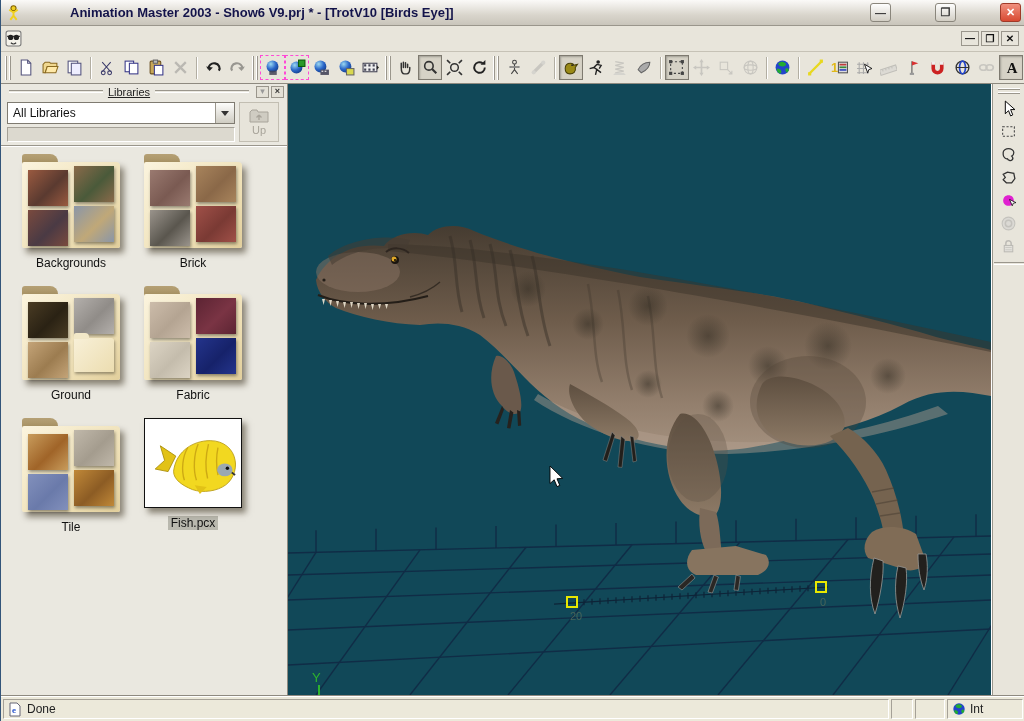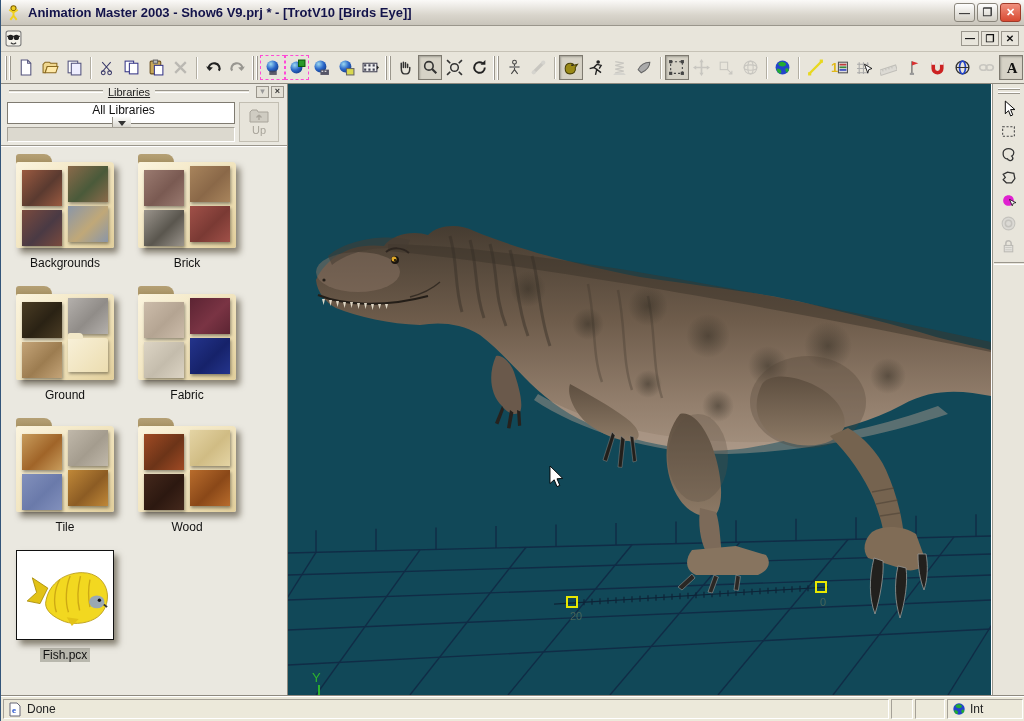--- a/index.html
+++ b/index.html
@@ -3,21 +3,21 @@
 <meta charset="utf-8">
 <style>
   html,body{margin:0;padding:0;background:#555;}
   *{box-sizing:border-box;}
   .screen{position:relative;width:1024px;height:721px;overflow:hidden;
     font-family:"Liberation Sans",sans-serif;background:#e6e3da;color:#111;
     border-left:1px solid #33557a;}
   
   .titlebar{position:absolute;left:0;top:0;width:1024px;height:26px;
     background:linear-gradient(#fbfaf8,#d9d5cc 60%,#c9c5bb);
-    border-bottom:1px solid #9a968c;display:flex;align-items:center;padding:0 4px;}
+    border-bottom:1px solid #9a968c;display:flex;align-items:center;padding:0 4px;gap:42px;}
   .title-text{flex:1;font-size:13px;font-weight:bold;color:#13134a;margin-left:6px;
     white-space:nowrap;overflow:hidden;}
   .cap-btn{width:21px;height:19px;margin-left:2px;border-radius:3px;
     border:1px solid #8a867c;background:linear-gradient(#fefefe,#d2cec4);
     display:flex;align-items:center;justify-content:center;font-size:11px;
     font-weight:bold;color:#3a3a3a;cursor:default;}
   .cap-btn.close{background:linear-gradient(#f0907e,#d84a32);color:#fff;border-color:#a03a28;}
   
   .menubar{position:absolute;left:0;top:26px;width:1024px;height:26px;
     background:#e8e5db;border-bottom:1px solid #c6c2b6;display:flex;align-items:center;padding:0 4px;}
@@ -43,33 +43,33 @@
   
   .libpanel{width:287px;height:611px;background:#eae8e0;border-right:1px solid #8e8a80;
     display:flex;flex-direction:column;}
   .lib-header{height:15px;display:flex;align-items:center;padding:1px 3px;}
   .lib-rule{flex:1;height:3px;border-top:1px solid #9a968c;border-bottom:1px solid #fff;margin:0 5px;}
   .lib-title{font-size:11px;color:#222;text-decoration:underline;}
   .hdr-btn{width:13px;height:12px;border:1px solid #9a968c;background:#e4e1d7;margin-left:2px;
     display:flex;align-items:center;justify-content:center;font-size:9px;line-height:1;color:#333;}
   .lib-controls{position:relative;height:46px;}
   .combo{position:absolute;left:6px;top:3px;width:228px;height:22px;background:#fff;
-    border:1px solid #7f7b71;display:flex;align-items:center;flex-direction:column;}
+    border:1px solid #7f7b71;display:flex;align-items:center;}
   .combo-value{flex:1;font-size:12px;padding-left:5px;}
   .combo-arrow{width:19px;height:20px;background:linear-gradient(#fdfdfb,#cfccc2);
     border-left:1px solid #9a968c;display:flex;align-items:center;justify-content:center;}
   .combo-arrow::after{content:"";border:4px solid transparent;border-top:5px solid #333;margin-top:4px;}
   .up-btn{position:absolute;right:8px;top:3px;width:40px;height:40px;border:1px solid #c2beb2;
     background:#e7e4da;display:flex;flex-direction:column;align-items:center;justify-content:center;
     color:#a8a49a;font-size:11px;}
   .path-bar{position:absolute;left:6px;top:28px;width:228px;height:15px;background:#dcd9cf;
     border:1px solid #a5a197;border-right-color:#fff;border-bottom-color:#fff;}
   .lib-list{flex:1;border-top:1px solid #9a968c;box-shadow:inset 0 1px 0 #fff;
     display:grid;grid-template-columns:116px 116px;grid-auto-rows:132px;
-    padding:8px 4px 0 8px;column-gap:6px;}
+    padding:8px 4px 0 14px;column-gap:6px;}
   .lib-item{display:flex;flex-direction:column;align-items:center;width:112px;}
   .folder{position:relative;width:98px;height:94px;}
   .folder-tab{position:absolute;left:0;top:0;width:36px;height:15px;border-radius:3px 8px 0 0;
     background:linear-gradient(#b5a075,#a08a58);}
   .folder-body{position:absolute;left:0;top:8px;width:98px;height:86px;border-radius:2px 4px 2px 2px;
     background:linear-gradient(135deg,#fbf4de,#eedfb4 70%,#e2cf9c);
     box-shadow:4px 5px 6px rgba(40,30,10,.5);}
   .thumb{position:absolute;width:40px;height:36px;box-shadow:1px 2px 3px rgba(0,0,0,.4);}
   .subfolder{position:absolute;width:40px;height:34px;background:linear-gradient(135deg,#f8f0d8,#ecddb0);
     border-radius:1px 3px 1px 1px;box-shadow:1px 2px 3px rgba(0,0,0,.35);}
@@ -621,31 +621,20 @@
               <div class="folder-tab"></div>
               <div class="folder-body"></div>
               <div class="thumb" style="background: linear-gradient(135deg, rgb(200, 156, 92), rgb(160, 100, 40) 55%, rgb(200, 156, 92)); left: 6px; top: 16px;"></div>
               <div class="thumb" style="background: linear-gradient(135deg, rgb(192, 184, 170), rgb(164, 156, 142) 55%, rgb(192, 184, 170)); left: 52px; top: 12px;"></div>
               <div class="thumb" style="background: linear-gradient(135deg, rgb(130, 144, 188), rgb(106, 122, 170) 55%, rgb(130, 144, 188)); left: 6px; top: 56px;"></div>
               <div class="thumb" style="background: linear-gradient(135deg, rgb(192, 136, 56), rgb(140, 92, 36) 55%, rgb(192, 136, 56)); left: 52px; top: 52px;"></div>
             </div>
             <div class="lib-label">Tile</div>
           </div>
           <div class="lib-item">
-            <div class="folder">
-              <div class="folder-tab"></div>
-              <div class="folder-body"></div>
-              <div class="thumb" style="background: linear-gradient(135deg, rgb(160, 74, 36), rgb(108, 52, 24) 55%, rgb(160, 74, 36)); left: 6px; top: 16px;"></div>
-              <div class="thumb" style="background: linear-gradient(135deg, rgb(228, 212, 164), rgb(208, 188, 132) 55%, rgb(228, 212, 164)); left: 52px; top: 12px;"></div>
-              <div class="thumb" style="background: linear-gradient(135deg, rgb(68, 40, 28), rgb(44, 24, 16) 55%, rgb(68, 40, 28)); left: 6px; top: 56px;"></div>
-              <div class="thumb" style="background: linear-gradient(135deg, rgb(184, 108, 44), rgb(138, 72, 24) 55%, rgb(184, 108, 44)); left: 52px; top: 52px;"></div>
-            </div>
-            <div class="lib-label">Wood</div>
-          </div>
-          <div class="lib-item">
             <div class="fishframe">
               <svg width="86" height="76" viewBox="0 0 100 88">
                 <path d="M30 36L12 24l5 17-11 10 15 3z" fill="#e2c216" stroke="#a88c08"></path>
                 <path d="M28 50c4-20 22-32 42-32 16 0 27 10 29 23 2 11-3 25-15 31-11 6-28 7-39 1C34 68 25 60 28 50z" fill="#f2d820" stroke="#b89a10"></path>
                 <path d="M44 26c-6 10-8 26-4 38M56 22c-5 12-6 30-2 42M68 22c-3 12-4 28-1 40M79 26c-2 10-2 22 0 32" stroke="#cda914" fill="none" stroke-width="1.6"></path>
                 <path d="M52 70l6 10 8-8z" fill="#e2c216"></path>
                 <ellipse cx="87" cy="52" rx="9" ry="7.5" fill="#9aa8b2"></ellipse>
                 <circle cx="90" cy="50" r="2" fill="#111"></circle>
                 <path d="M95 55l4 3" stroke="#333" stroke-width="2"></path>
               </svg>

